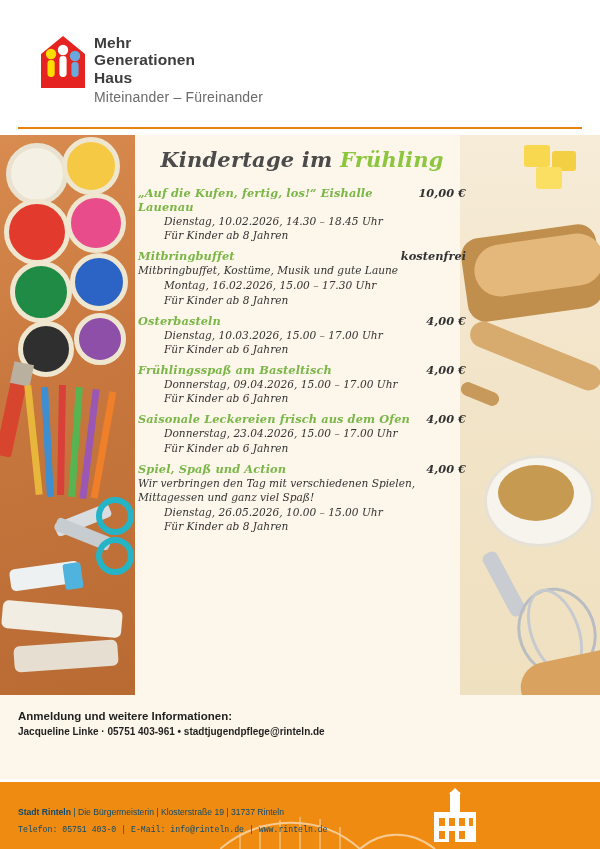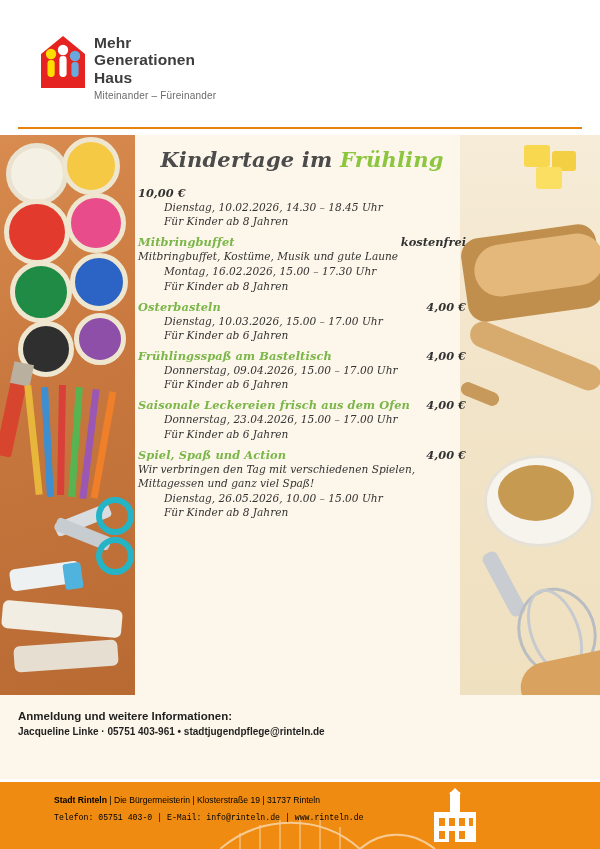--- a/index.html
+++ b/index.html
@@ -50,21 +50,21 @@
   }
   .logo-text .l1, .logo-text .l2, .logo-text .l3 {
     font-size: 15.5px;
     font-weight: bold;
     color: #3d3d3d;
     letter-spacing: .1px;
     display: block;
   }
   .logo-text .tagline {
     display: block;
-    font-size: 10px;
+    font-size: 14px;
     color: #6a6a6a;
     margin-top: 4px;
     letter-spacing: .2px;
   }
   .brand-title {
     position: absolute;
     right: 30px;
     top: 46px;
     font-size: 35px;
     font-weight: bold;
@@ -193,23 +193,22 @@
     left: 0;
     bottom: 0;
     width: 600px;
     height: 67px;
     background: #ef8b10;
     overflow: hidden;
   }
   .footer-text {
     position: absolute;
     left: 18px;
-    top: 13px;
-    color: #000000;
-    margin-left: 36px;
+    top: 25px;
+    color: #0c4a6e;
   }
   .footer-line1 {
     font-size: 8.6px;
     margin-bottom: 8px;
   }
   .footer-line1 b { font-weight: bold; }
   .footer-line2 {
     font-size: 8.2px;
     font-family: Liberation Mono, monospace;
   }
@@ -351,20 +350,21 @@
       <div style="position:absolute;left:60px;top:520px;width:120px;height:50px;background:#d9a25e;border-radius:30px;transform:rotate(-12deg);"></div>
     </div>
 
     <div class="content">
       <div class="content-title">
         <span>Kindertage im </span><span class="accent">Frühling</span>
       </div>
 
       <div class="event">
         <div class="ev-head">
+          <span class="ev-title">„Auf die Kufen, fertig, los!“  Eishalle Lauenau</span>
           <span class="ev-price">10,00 €</span>
         </div>
         <div class="ev-line">Dienstag, 10.02.2026,   14.30 – 18.45 Uhr</div>
         <div class="ev-line">Für Kinder ab 8 Jahren</div>
       </div>
 
       <div class="event">
         <div class="ev-head">
           <span class="ev-title">Mitbringbuffet</span>
           <span class="ev-price">kostenfrei</span>

